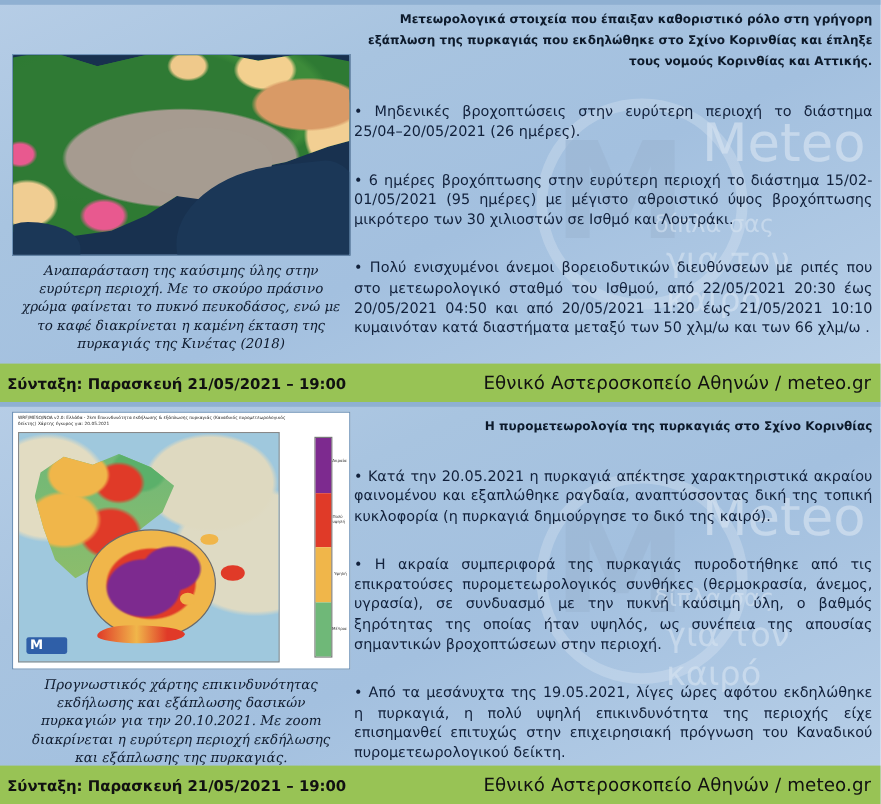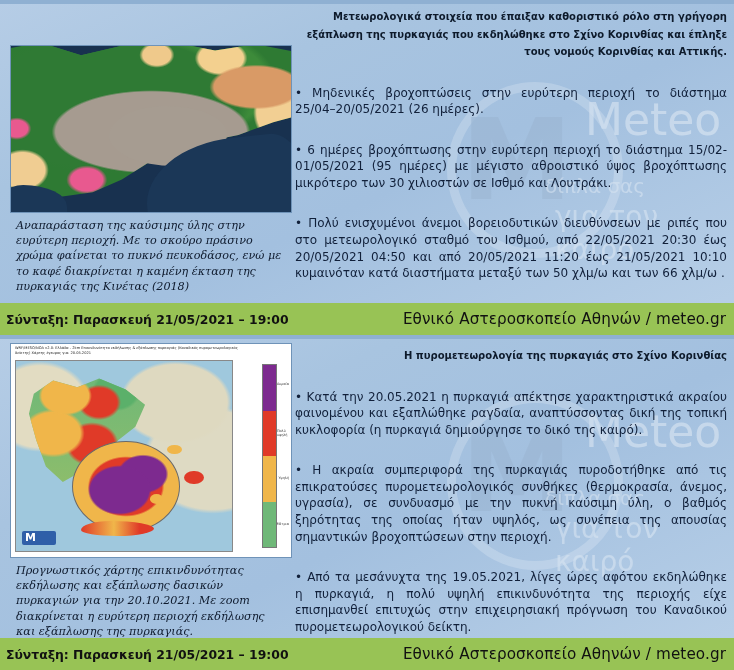--- a/index.html
+++ b/index.html
@@ -77,21 +77,21 @@
     overflow: hidden;
     background: #1c3352;
   }
   .caption {
     margin-top: 5px;
     font-family: "DejaVu Serif", "Liberation Serif", serif;
     font-style: italic;
     font-size: 11.2px;
     line-height: 15.2px;
     color: #0f1b2e;
-    text-align: left;
+    text-align: center;
     padding: 0 6px;
   }
 
   
   .right-col {
     position: absolute;
     left: 295px; top: 0;
     width: 432px;
     z-index: 3;
   }

